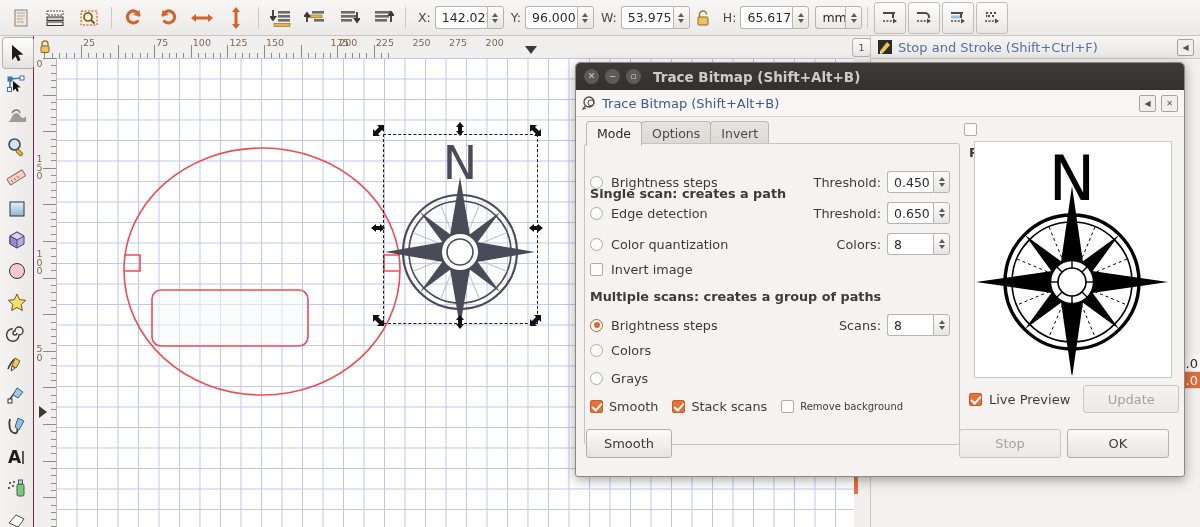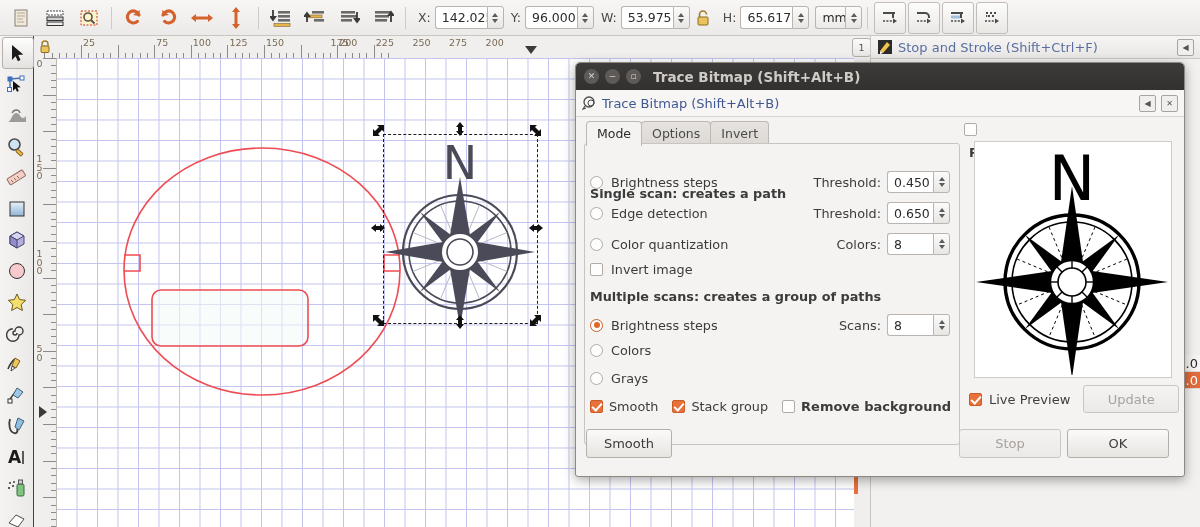--- a/index.html
+++ b/index.html
@@ -744,23 +744,23 @@
 
     <div style="position:absolute;left:14px;top:254px;display:flex;align-items:center;">
       <span class="radio"></span>
       <span class="optlbl">Grays</span>
     </div>
 
     <div style="position:absolute;left:14px;top:282px;display:flex;align-items:center;gap:6px;">
       <span class="chk on"></span>
       <span style="font-size:12.8px;">Smooth</span>
       <span class="chk on" style="margin-left:8px;"></span>
-      <span style="font-size:12.8px;">Stack group</span>
+      <span style="font-size:12.8px;">Stack scans</span>
       <span class="chk" style="margin-left:8px;"></span>
-      <span style="font-size:13px;font-weight:bold;">Remove background</span>
+      <span style="font-size:10px;">Remove background</span>
     </div>
 
     <div class="sect" style="position:absolute;left:393px;top:28px;">Preview</div>
     <div id="preview">
       <svg width="194" height="233" viewBox="0 0 194 233">
         <rect width="194" height="233" fill="#ffffff"></rect>
         <text x="97" y="58" font-size="62" font-family="DejaVu Sans, sans-serif" fill="#000" text-anchor="middle">N</text>
         <g transform="translate(97,140)">
           <circle r="67" fill="none" stroke="#000" stroke-width="3.4"></circle>
           <circle r="60" fill="none" stroke="#000" stroke-width="1.6"></circle>

